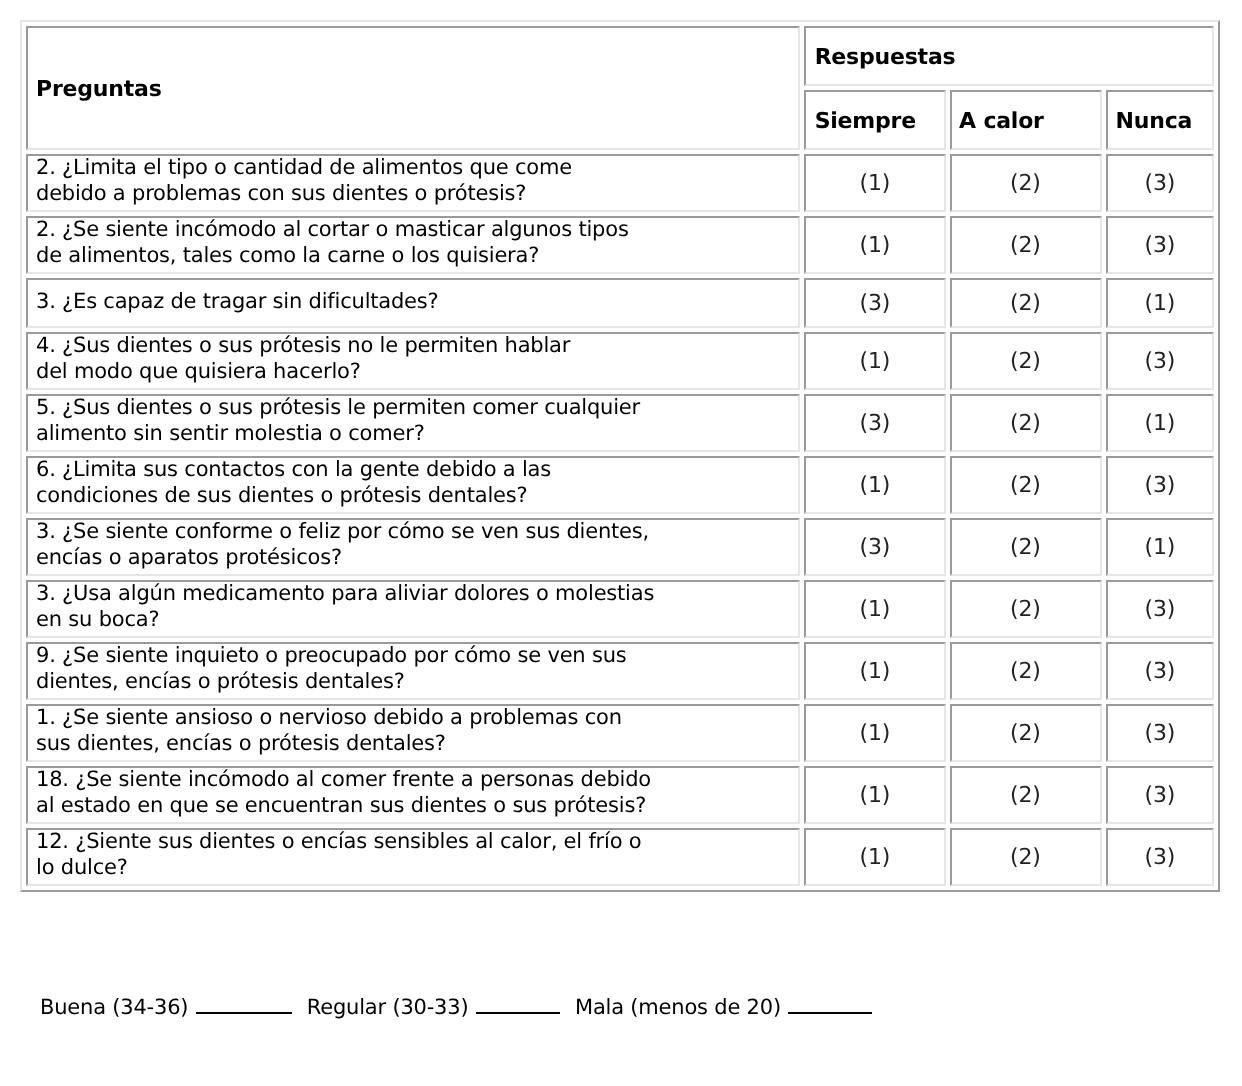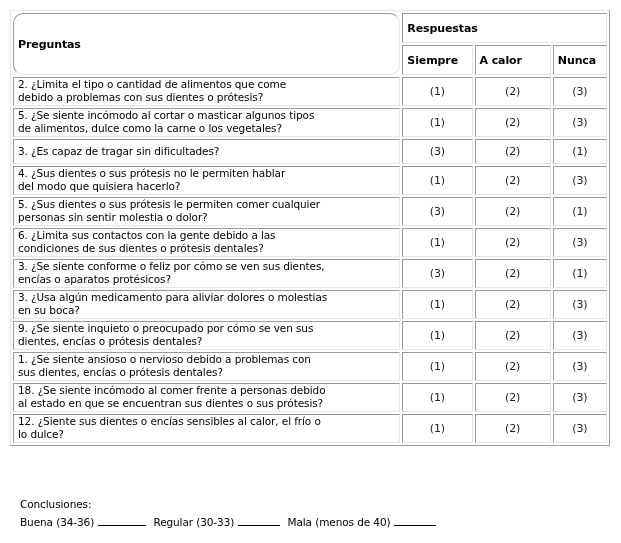--- a/index.html
+++ b/index.html
@@ -34,21 +34,21 @@
       border-left: 1px solid #9a9a9a;
       border-right: 1px solid #e6e6e6;
       border-bottom: 1px solid #e6e6e6;
       padding: 0 4px;
     }
     .survey-table th {
       font-weight: bold;
       font-size: 11px;
       text-align: left;
     }
-    .th-preguntas { width: 376px; height: 54px; border-radius: 10px; }
+    .th-preguntas { width: 376px; height: 54px; }
     .th-respuestas { height: 28px; }
     .th-option { height: 28px; }
     .th-siempre { width: 60px; }
     .th-aveces { width: 66px; }
     .th-nunca { width: 44px; }
     .q-cell {
       line-height: 13px;
       padding-top: 2px;
       padding-bottom: 2px;
       text-align: left;
@@ -97,39 +97,39 @@
     </tr>
   </thead>
   <tbody>
     <tr class="row-two">
       <td class="q-cell"><span>2. ¿Limita el tipo o cantidad de alimentos que come</span><br><span>debido a problemas con sus dientes o prótesis?</span></td>
       <td class="v-cell">(1)</td>
       <td class="v-cell">(2)</td>
       <td class="v-cell">(3)</td>
     </tr>
     <tr class="row-two">
-      <td class="q-cell"><span>5. ¿Se siente incómodo al cortar o masticar algunos tipos</span><br><span>de alimentos, dulce como la carne o los vegetales?</span></td>
+      <td class="q-cell"><span>2. ¿Se siente incómodo al cortar o masticar algunos tipos</span><br><span>de alimentos, tales como la carne o los quisiera?</span></td>
       <td class="v-cell">(1)</td>
       <td class="v-cell">(2)</td>
       <td class="v-cell">(3)</td>
     </tr>
     <tr class="row-one">
       <td class="q-cell"><span>3. ¿Es capaz de tragar sin dificultades?</span></td>
       <td class="v-cell">(3)</td>
       <td class="v-cell">(2)</td>
       <td class="v-cell">(1)</td>
     </tr>
     <tr class="row-two">
       <td class="q-cell"><span>4. ¿Sus dientes o sus prótesis no le permiten hablar</span><br><span>del modo que quisiera hacerlo?</span></td>
       <td class="v-cell">(1)</td>
       <td class="v-cell">(2)</td>
       <td class="v-cell">(3)</td>
     </tr>
     <tr class="row-two">
-      <td class="q-cell"><span>5. ¿Sus dientes o sus prótesis le permiten comer cualquier</span><br><span>personas sin sentir molestia o dolor?</span></td>
+      <td class="q-cell"><span>5. ¿Sus dientes o sus prótesis le permiten comer cualquier</span><br><span>alimento sin sentir molestia o comer?</span></td>
       <td class="v-cell">(3)</td>
       <td class="v-cell">(2)</td>
       <td class="v-cell">(1)</td>
     </tr>
     <tr class="row-two">
       <td class="q-cell"><span>6. ¿Limita sus contactos con la gente debido a las</span><br><span>condiciones de sus dientes o prótesis dentales?</span></td>
       <td class="v-cell">(1)</td>
       <td class="v-cell">(2)</td>
       <td class="v-cell">(3)</td>
     </tr>
@@ -166,19 +166,18 @@
     <tr class="row-two">
       <td class="q-cell"><span>12. ¿Siente sus dientes o encías sensibles al calor, el frío o</span><br><span>lo dulce?</span></td>
       <td class="v-cell">(1)</td>
       <td class="v-cell">(2)</td>
       <td class="v-cell">(3)</td>
     </tr>
   </tbody>
 </table>
 
 <div class="conclusions">
-  <div>Conclusiones:</div>
   <div>
     <span>Buena (34-36)</span><span class="blank blank-1"></span>
     <span>Regular (30-33)</span><span class="blank blank-2"></span>
-    <span>Mala (menos de 40)</span><span class="blank blank-3"></span>
+    <span>Mala (menos de 20)</span><span class="blank blank-3"></span>
   </div>
 </div>
 
 </body></html>

